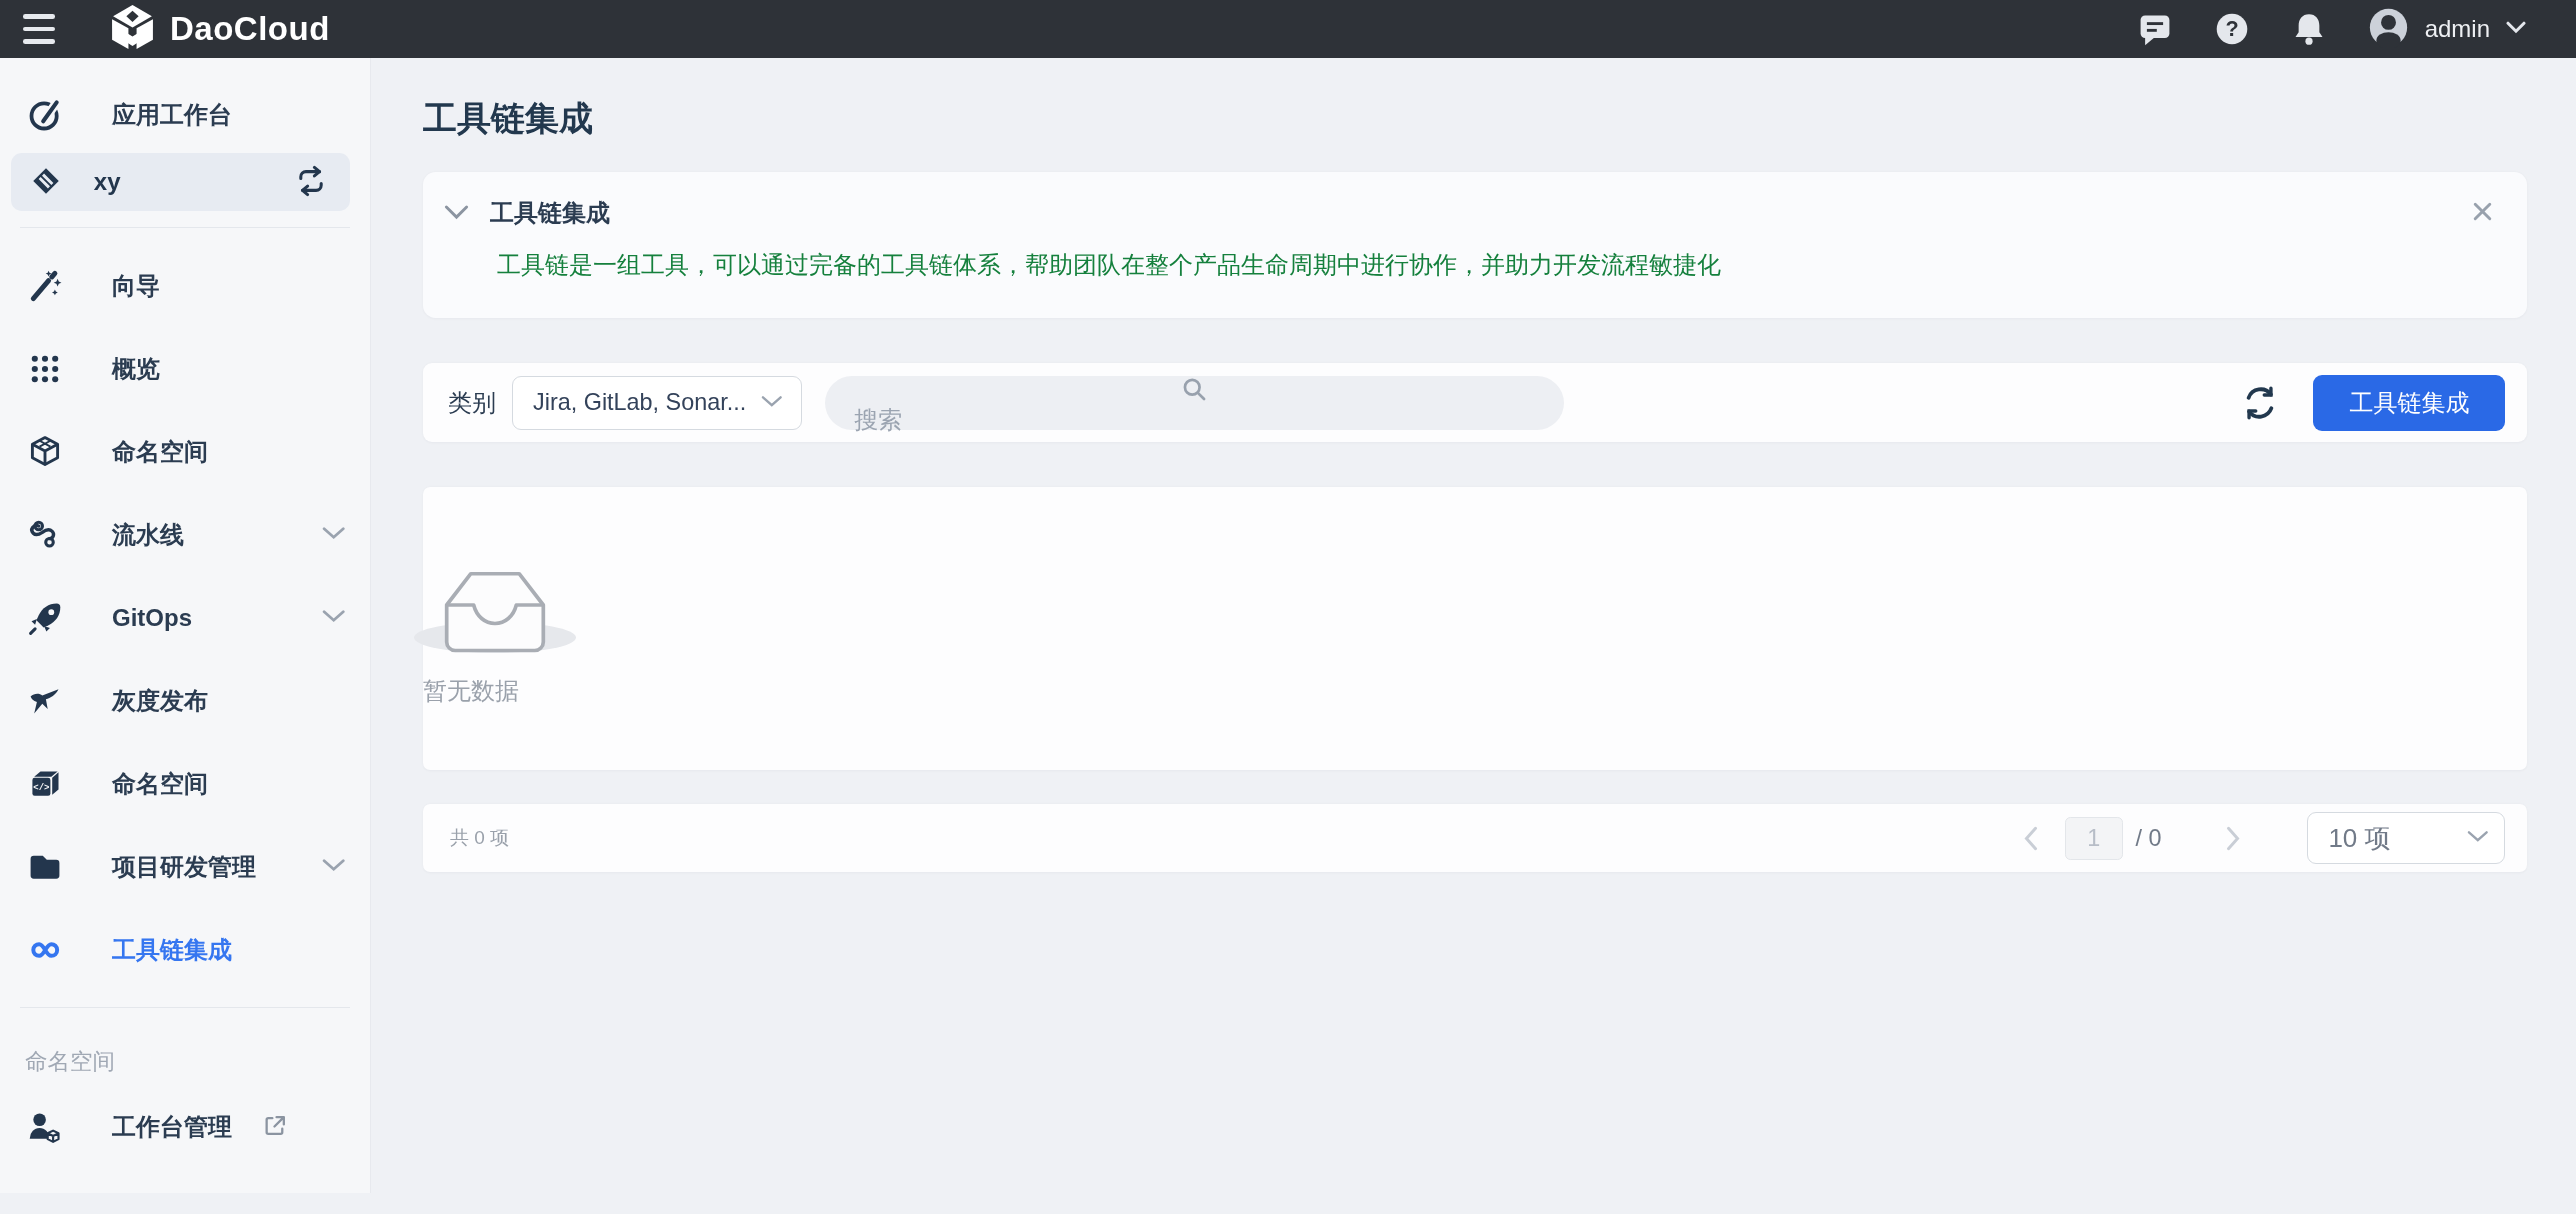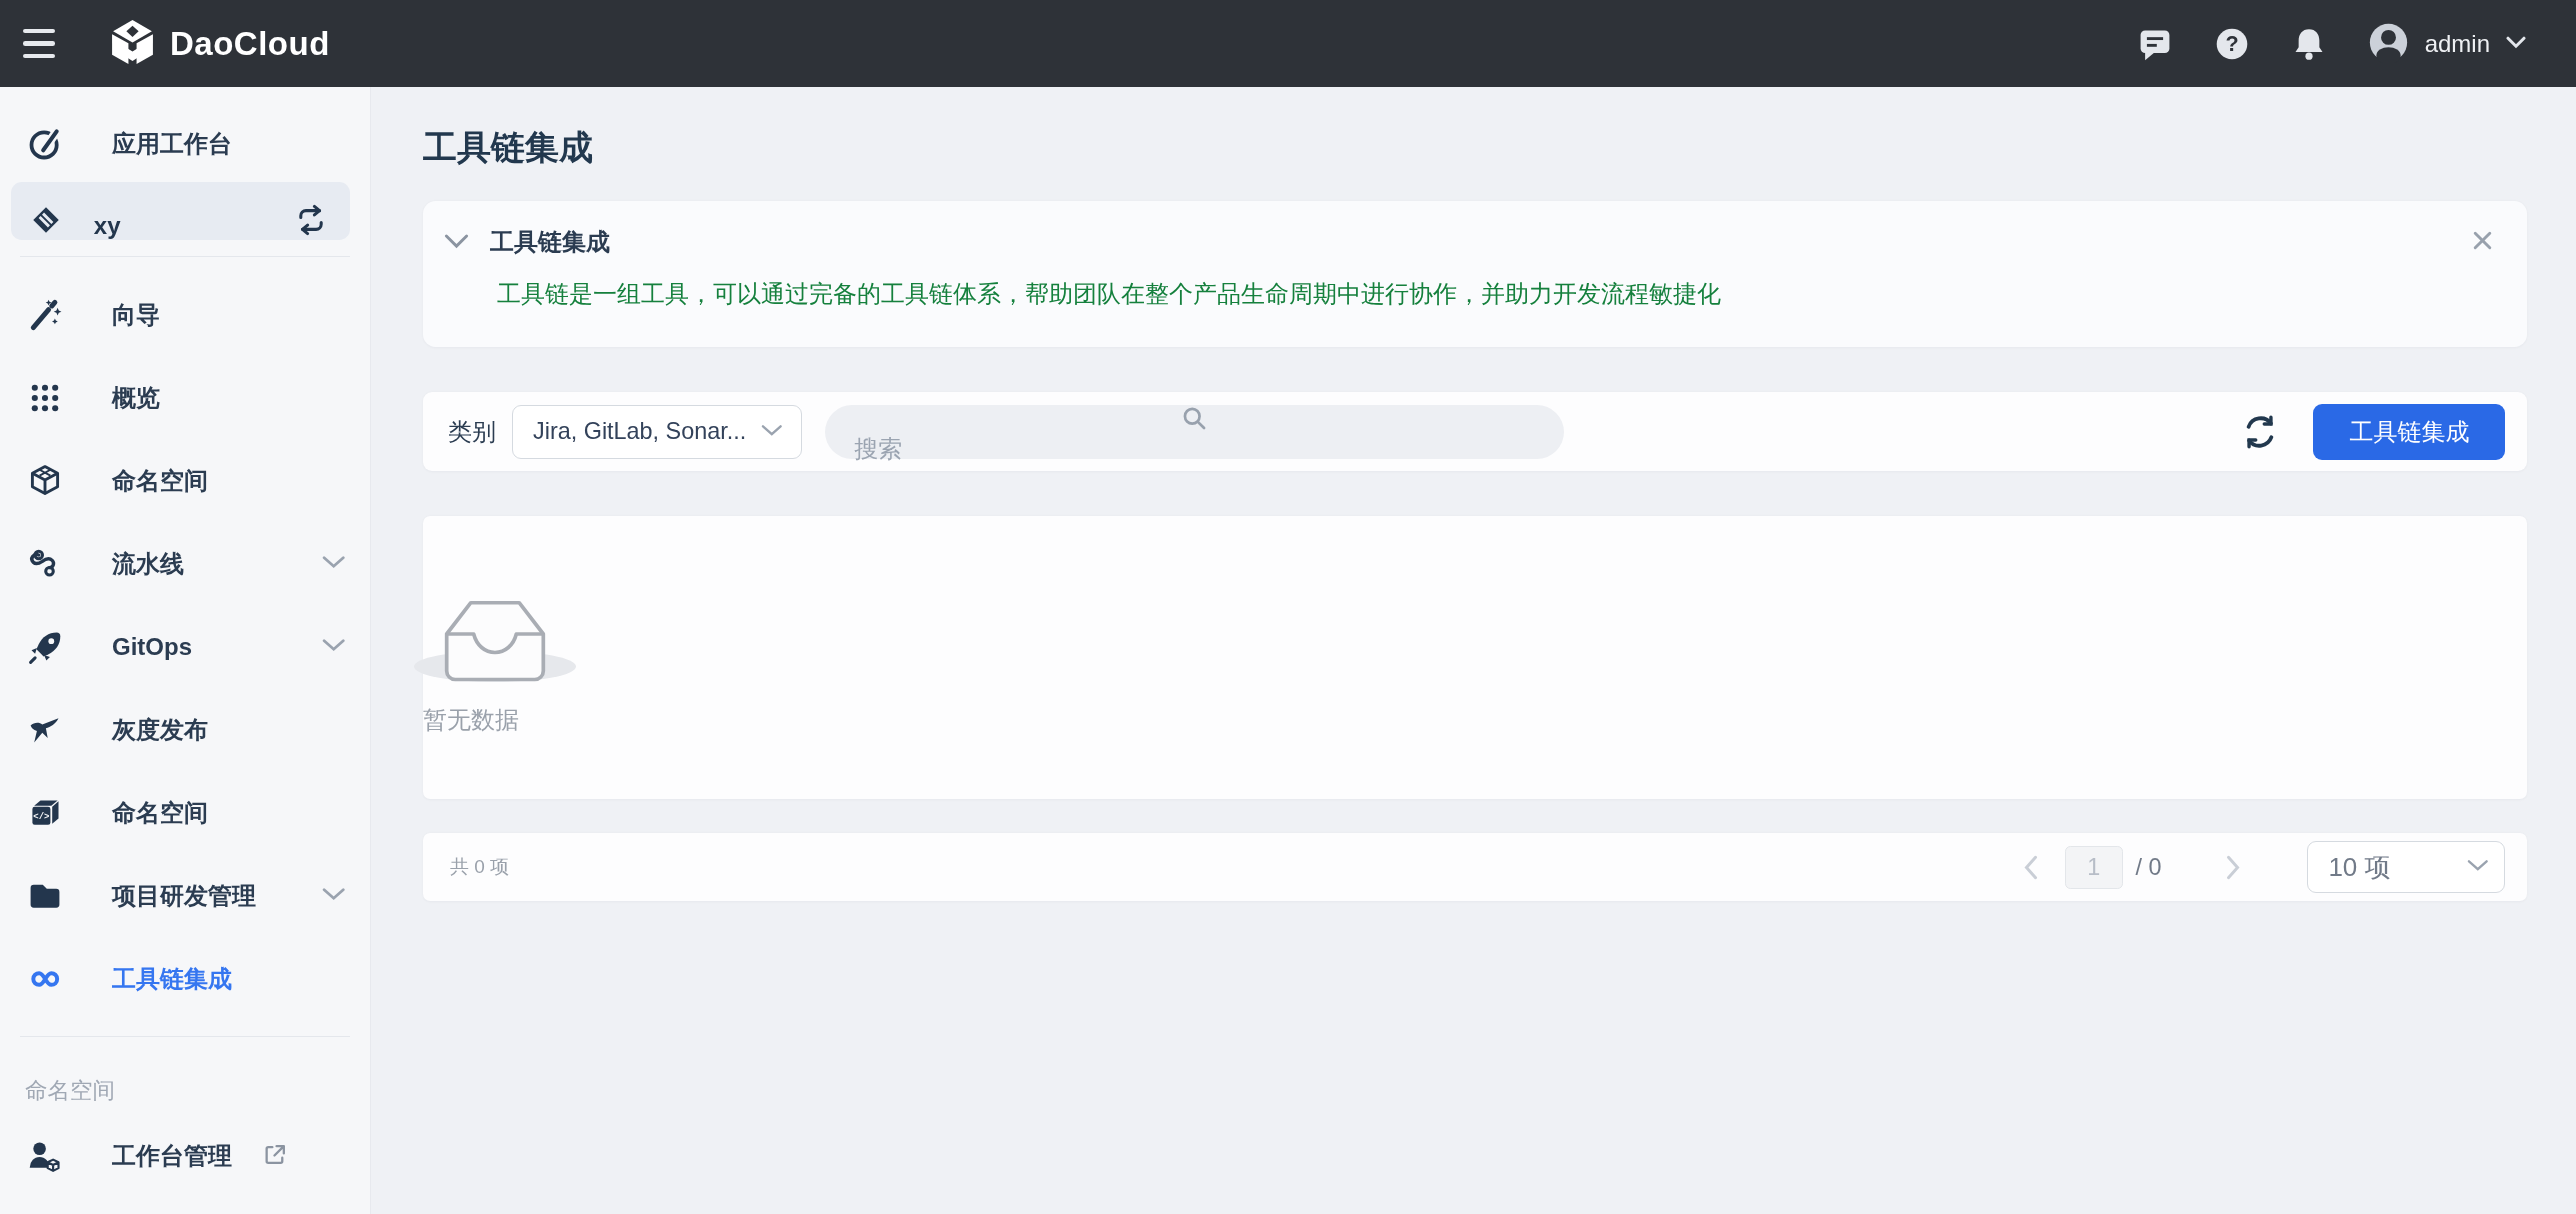--- a/index.html
+++ b/index.html
@@ -1,20 +1,20 @@
 <!DOCTYPE html>
 <html style="font-size:14.4px"><head>
 <meta charset="utf-8">
 <style>
   * { margin:0; padding:0; box-sizing:border-box; }
   html,body { width:2576px; height:1214px; overflow:hidden;
     font-family:"Liberation Sans","DejaVu Sans",sans-serif; background:#eff1f5; color:#2b3c51; }
 
   
-  .topbar { height:87px; background:#2e3238; display:flex; align-items:center; padding:0 50px 0 23.4px; }
+  .topbar { height:58px; background:#2e3238; display:flex; align-items:center; padding:0 50px 0 23.4px; }
   .hamburger { width:40px; height:36px; display:flex; flex-direction:column; justify-content:center; gap:8px; cursor:pointer; }
   .hamburger span { display:block; width:32px; height:4.5px; border-radius:2.3px; background:#e7eaee; }
   .brand { display:flex; align-items:center; gap:12.6px; margin-left:45px; }
   .brand-name { color:#fff; font-size:33px; font-weight:700; letter-spacing:0.5px; }
   .topbar-right { margin-left:auto; display:flex; align-items:center; gap:41px; }
   .tb-icon { width:36px; height:36px; display:flex; align-items:center; justify-content:center; cursor:pointer; }
   .user-chip { display:flex; align-items:center; gap:16px; cursor:pointer; }
   .user-name { color:#eef0f3; font-size:24px; }
 
   
@@ -22,21 +22,21 @@
   .sidebar { width:371px; background:#f6f7f9; border-right:0.9px solid #e7e9ee; padding-top:25px; flex-shrink:0; }
   .main { flex:1; padding:0 49px 0 52px; }
 
   
   .side-item { height:83px; display:flex; align-items:center; padding-left:27px; cursor:pointer;gap:17px; }
   .side-item .icn { width:36px; height:36px; flex-shrink:0; display:flex; align-items:center; justify-content:center; }
   .side-item .lbl { margin-left:32px; font-size:24px; font-weight:600; color:#2b3c51; }
   .side-item .chev { margin-left:auto; margin-right:25px; }
   .side-item.active .lbl { color:#3576f0; }
   .workspace-row { height:58px; margin:7.2px 20px 0 10.8px; background:#e7ebf2; border-radius:10.8px;
-    display:flex; align-items:flex-end; padding:0 21.6px 0 18px; cursor:pointer; }
+    display:flex; align-items:center; padding:0 21.6px 0 18px; cursor:pointer; }
   .workspace-row .lbl { margin-left:31px; font-size:24px; font-weight:600; color:#23364d; }
   .workspace-row .swap { margin-left:auto; }
   .side-divider { height:0.9px; background:#e4e7ec; margin:16px 20px; }
   .section-label { font-size:22.5px; color:#a0a8b4; padding:21.6px 0 9px 25px; }
 
   
   .page-title { font-size:34px; font-weight:700; color:#22384e; margin-top:40px; line-height:40px; }
   .banner { position:relative; margin-top:34px; background:#fafbfd; border-radius:12.6px;
     padding:25px 81px 31px 20px; box-shadow:0 0.9px 2.7px rgba(17,24,39,.04); }
   .banner-head { display:flex; align-items:center; gap:20px; }

